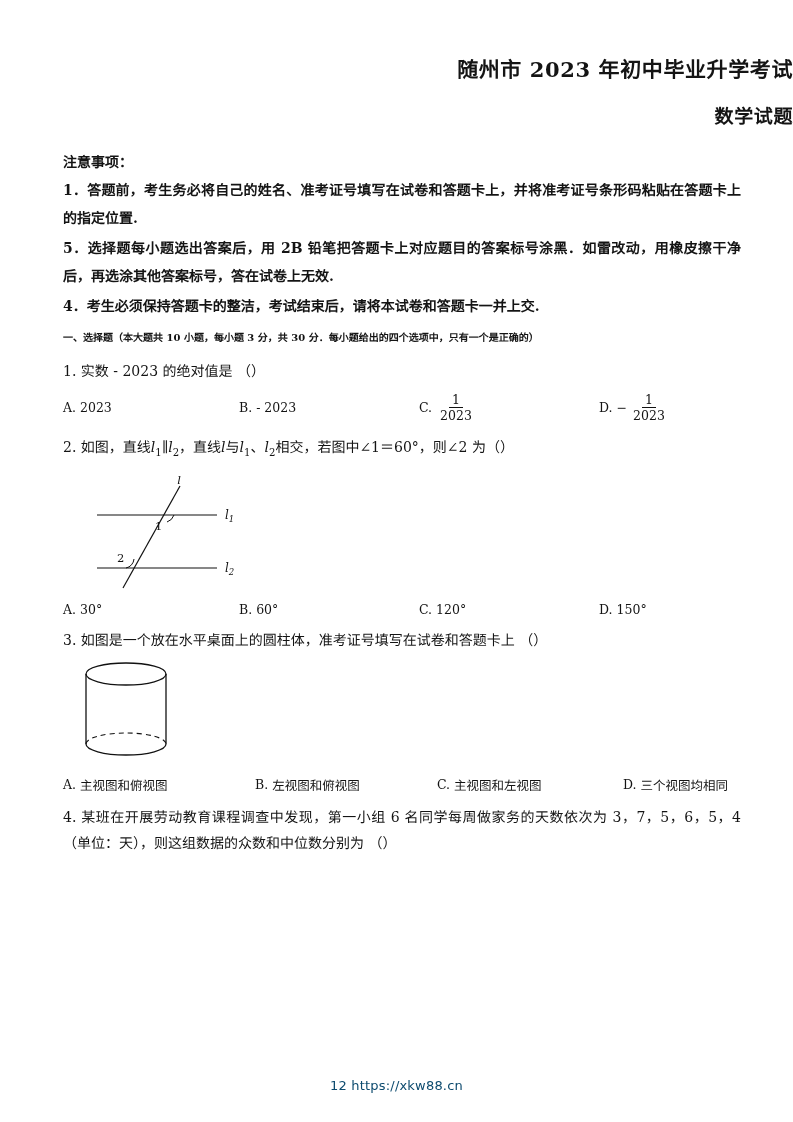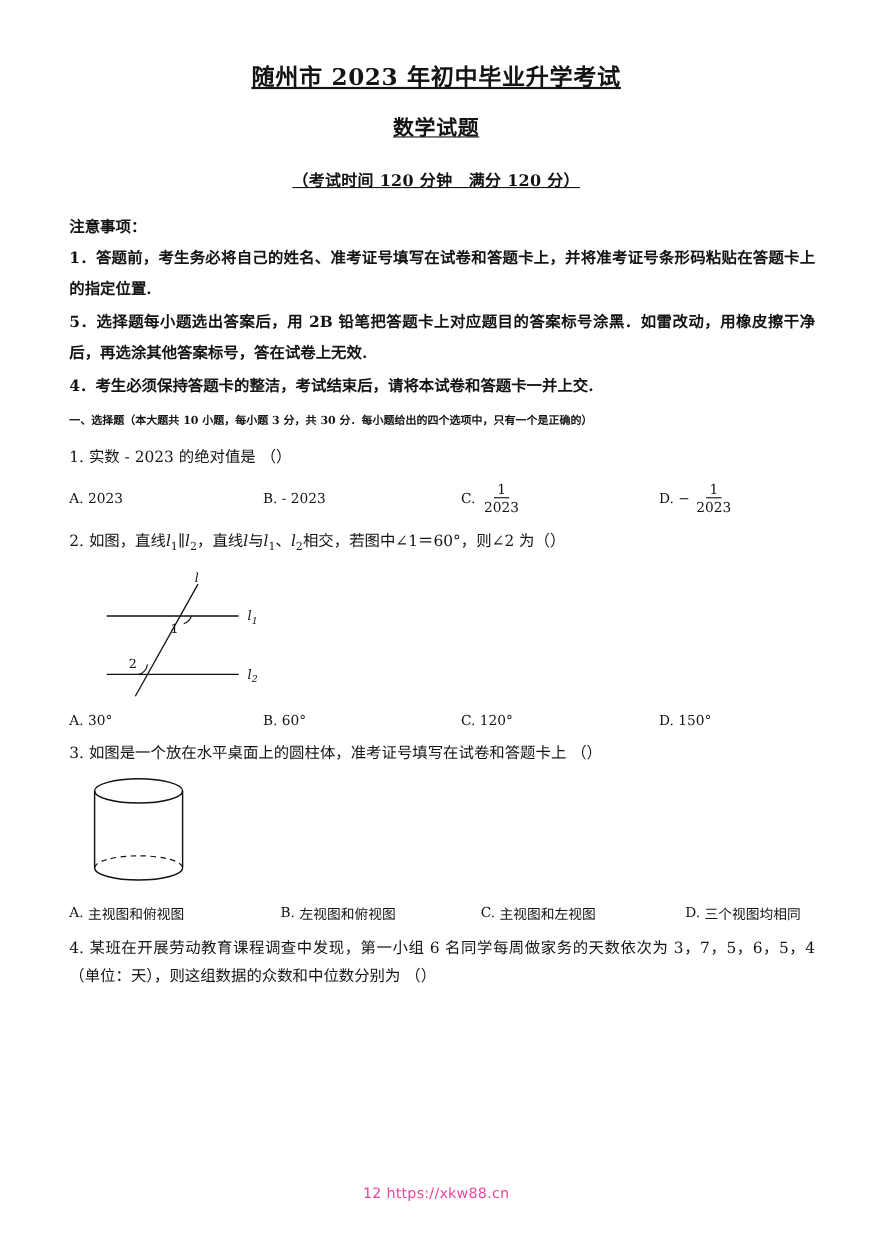--- a/index.html
+++ b/index.html
@@ -17,23 +17,22 @@
     overflow: hidden;
   }
   .page {
     position: absolute;
     inset: 0;
     padding: 0;
   }
 
   
   .title-block {
-    text-align: center;
+    text-align: right;
     padding-top: 56px;
-    text-decoration: underline;
   }
   .doc-title {
     font-size: 21px;
     font-weight: bold;
     letter-spacing: 0.6px;
     line-height: 1.35;
     font-family: "DejaVu Serif", "Liberation Serif", serif;
   }
   .doc-subtitle {
     font-size: 19px;
@@ -151,36 +150,35 @@
 
   
   .footer-watermark {
     position: absolute;
     left: 0;
     right: 0;
     top: 1078px;
     text-align: center;
     font-family: "DejaVu Sans", "Liberation Sans", sans-serif;
     font-size: 13px;
-    color: #ec4899;
+    color: #0c4a6e;
     letter-spacing: 0.2px;
   }
 
   .italic-var { font-style: italic; font-family: "DejaVu Serif", "Liberation Serif", serif; }
   sub.sm { font-size: 0.72em; }
 </style>
 </head>
 <body>
 
 <div class="page">
 
   <div class="title-block">
     <div class="doc-title">随州市 2023 年初中毕业升学考试</div>
     <div class="doc-subtitle">数学试题</div>
-    <div class="doc-meta">（考试时间 120 分钟　满分 120 分）</div>
   </div>
 
   <div class="content">
 
     <div class="notice-head">注意事项：</div>
     <div class="notice-item">1．答题前，考生务必将自己的姓名、准考证号填写在试卷和答题卡上，并将准考证号条形码粘贴在答题卡上的指定位置.</div>
     <div class="notice-item">5．选择题每小题选出答案后，用 2B 铅笔把答题卡上对应题目的答案标号涂黑．如雷改动，用橡皮擦干净后，再选涂其他答案标号，答在试卷上无效.</div>
     <div class="notice-item">4．考生必须保持答题卡的整洁，考试结束后，请将本试卷和答题卡一并上交.</div>
 
     <div class="section-head">一、选择题（本大题共 10 小题，每小题 3 分，共 30 分．每小题给出的四个选项中，只有一个是正确的）</div>

